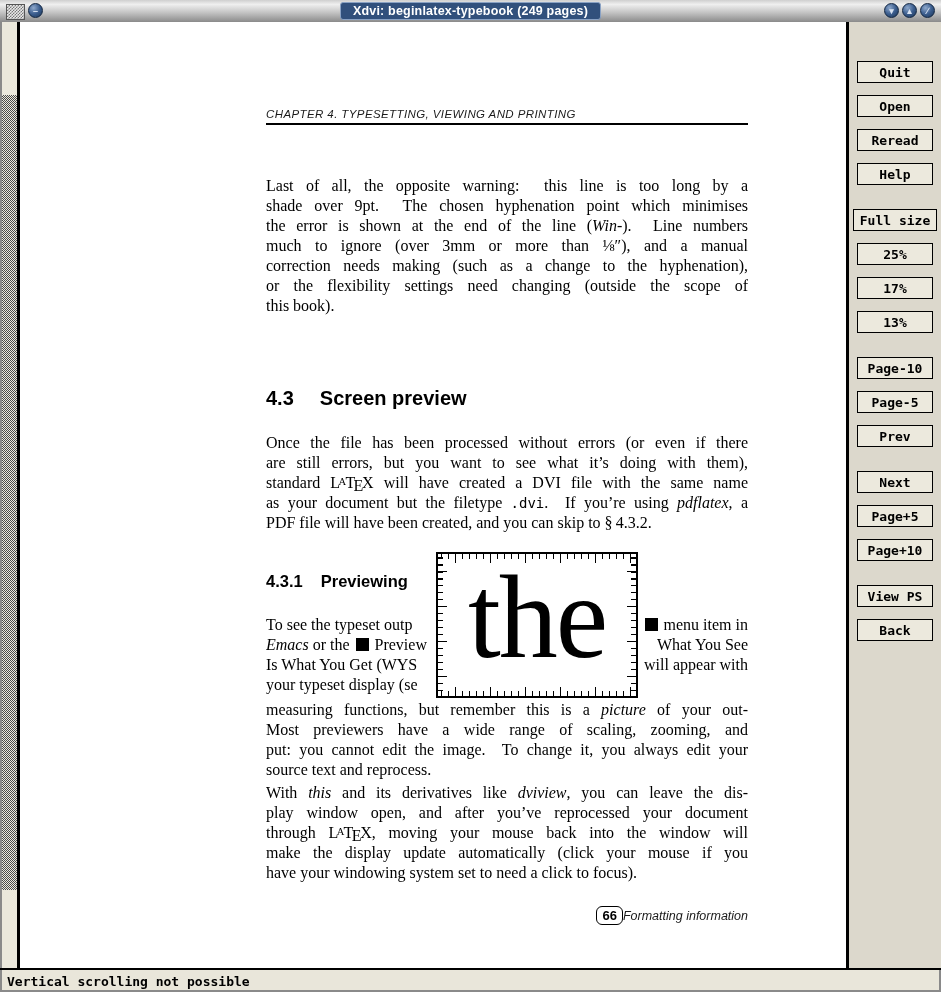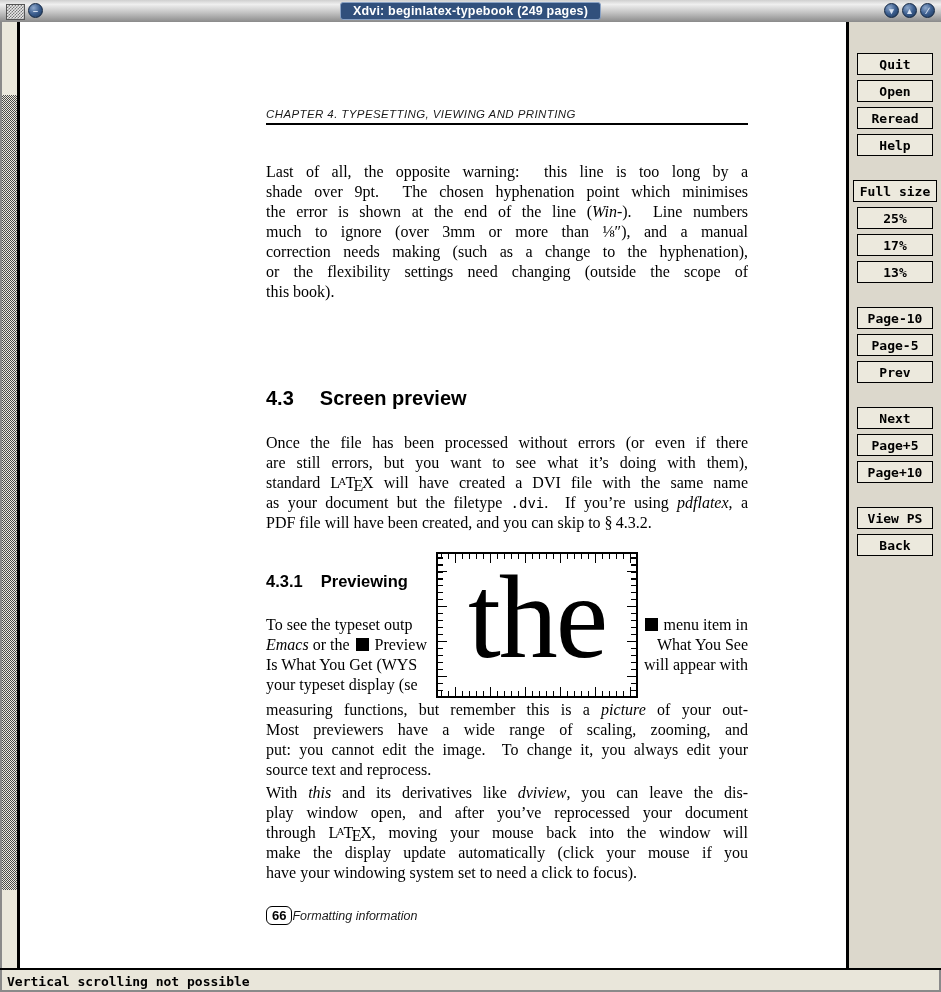--- a/index.html
+++ b/index.html
@@ -47,21 +47,21 @@
   .mono{font-family:"DejaVu Sans Mono","Liberation Mono",monospace;font-size:14px;}
   .sq{display:inline-block;width:13px;height:13px;background:#000;vertical-align:-1px;margin:0 2px;}
   .lxA{font-size:66%;vertical-align:.28em;margin-left:-.14em;margin-right:-.08em;}
   .lxE{vertical-align:-.2em;margin-left:-.1em;margin-right:-.08em;}
   .sec-head{left:246px;font-weight:bold;color:#000;}
   .sec-head .num{display:inline-block;}
   #sec43{top:365px;font-size:20px;}
   #sec43 .num{margin-right:26px;}
   #sec431{top:550px;font-size:16.5px;}
   #sec431 .num{margin-right:18px;}
-  .footer{left:246px;top:884px;width:482px;display:flex;justify-content:flex-start;align-items:center;}
+  .footer{left:246px;top:884px;width:482px;display:flex;justify-content:flex-end;align-items:center;}
   .page-num{border:1.5px solid #000;border-radius:6px;padding:0 5px;height:17px;line-height:17px;
     font-weight:bold;font-size:13px;font-family:"Liberation Sans",sans-serif;}
   .footer-right{font-style:italic;font-size:12.5px;color:#1a1a1a;}
   
   .magnifier{position:absolute;left:416px;top:530px;width:202px;height:146px;background:#fff;
     border:2.5px solid #000;box-sizing:border-box;cursor:crosshair;}
   .mag-text{position:absolute;inset:0;display:flex;align-items:center;justify-content:center;
     font-family:"Liberation Serif","DejaVu Serif",serif;font-size:118px;line-height:1;
     padding-bottom:14px;letter-spacing:-2px;}
   .tick{position:absolute;}
@@ -78,21 +78,21 @@
                      repeating-linear-gradient(180deg,#000 0 1.5px,transparent 1.5px 35px);
     background-size:5px 100%,9px 100%;background-position:0 3px,0 17px;}
   .tick-right{right:0;top:0;bottom:0;width:10px;background-repeat:no-repeat;
     background-image:repeating-linear-gradient(180deg,#000 0 1.5px,transparent 1.5px 7px),
                      repeating-linear-gradient(180deg,#000 0 1.5px,transparent 1.5px 35px);
     background-size:5px 100%,9px 100%;background-position:right 0 top 3px,right 0 top 17px;}
   
   .panel{position:absolute;left:849px;top:22px;width:92px;height:946px;background:#dcd8cc;
     padding-top:27px;box-sizing:border-box;}
   .pgroup{margin-bottom:24px;}
-  .pbtn{width:76px;height:22px;margin:4px auto 5px auto;background:#ece9dd;border:1.5px solid #000;
+  .pbtn{width:76px;height:22px;margin:12px auto 5px auto;background:#ece9dd;border:1.5px solid #000;
     box-sizing:border-box;display:flex;align-items:center;justify-content:center;
     font-family:"DejaVu Sans Mono","Liberation Mono",monospace;font-weight:bold;font-size:13px;
     color:#000;cursor:pointer;}
   .pbtn.wide{width:84px;}
   
   .statusbar{position:absolute;left:0;top:968px;width:941px;height:24px;background:#e9e6da;
     border-top:2px solid #000;box-sizing:border-box;display:flex;align-items:center;
     box-shadow:inset 0 -2px 0 #8a8a8a, inset 2px 0 0 #8a8a8a, inset -2px 0 0 #8a8a8a;}
   .statusbar span{margin-left:7px;font-family:"DejaVu Sans Mono","Liberation Mono",monospace;
     font-weight:bold;font-size:13px;color:#000;}
@@ -116,21 +116,21 @@
   </div>
 
   <div class="scrollbar">
     <div class="sb-thumb"></div>
   </div>
 
   <div class="canvas">
     <div class="content-abs chap-head">CHAPTER 4.  TYPESETTING, VIEWING AND PRINTING</div>
     <div class="content-abs chap-rule"></div>
 
-    <div class="content-abs para serif" style="top:141px">
+    <div class="content-abs para serif" style="top:155px">
         <div class="line jline"><span>Last of all, the opposite warning:&nbsp; this line is too long by a</span></div>
         <div class="line jline"><span>shade over 9pt.&nbsp; The chosen hyphenation point which minimises</span></div>
         <div class="line jline"><span>the error is shown at the end of the line (</span><em class="it">Win-</em><span>).&nbsp; Line numbers</span></div>
         <div class="line jline"><span>much to ignore (over 3mm or more than </span><span>⅛″</span><span>), and a manual</span></div>
         <div class="line jline"><span>correction needs making (such as a change to the hyphenation),</span></div>
         <div class="line jline"><span>or the flexibility settings need changing (outside the scope of</span></div>
         <div class="line jline last"><span>this book).</span></div>
       </div>
 
     <div class="content-abs sec-head" id="sec43">

